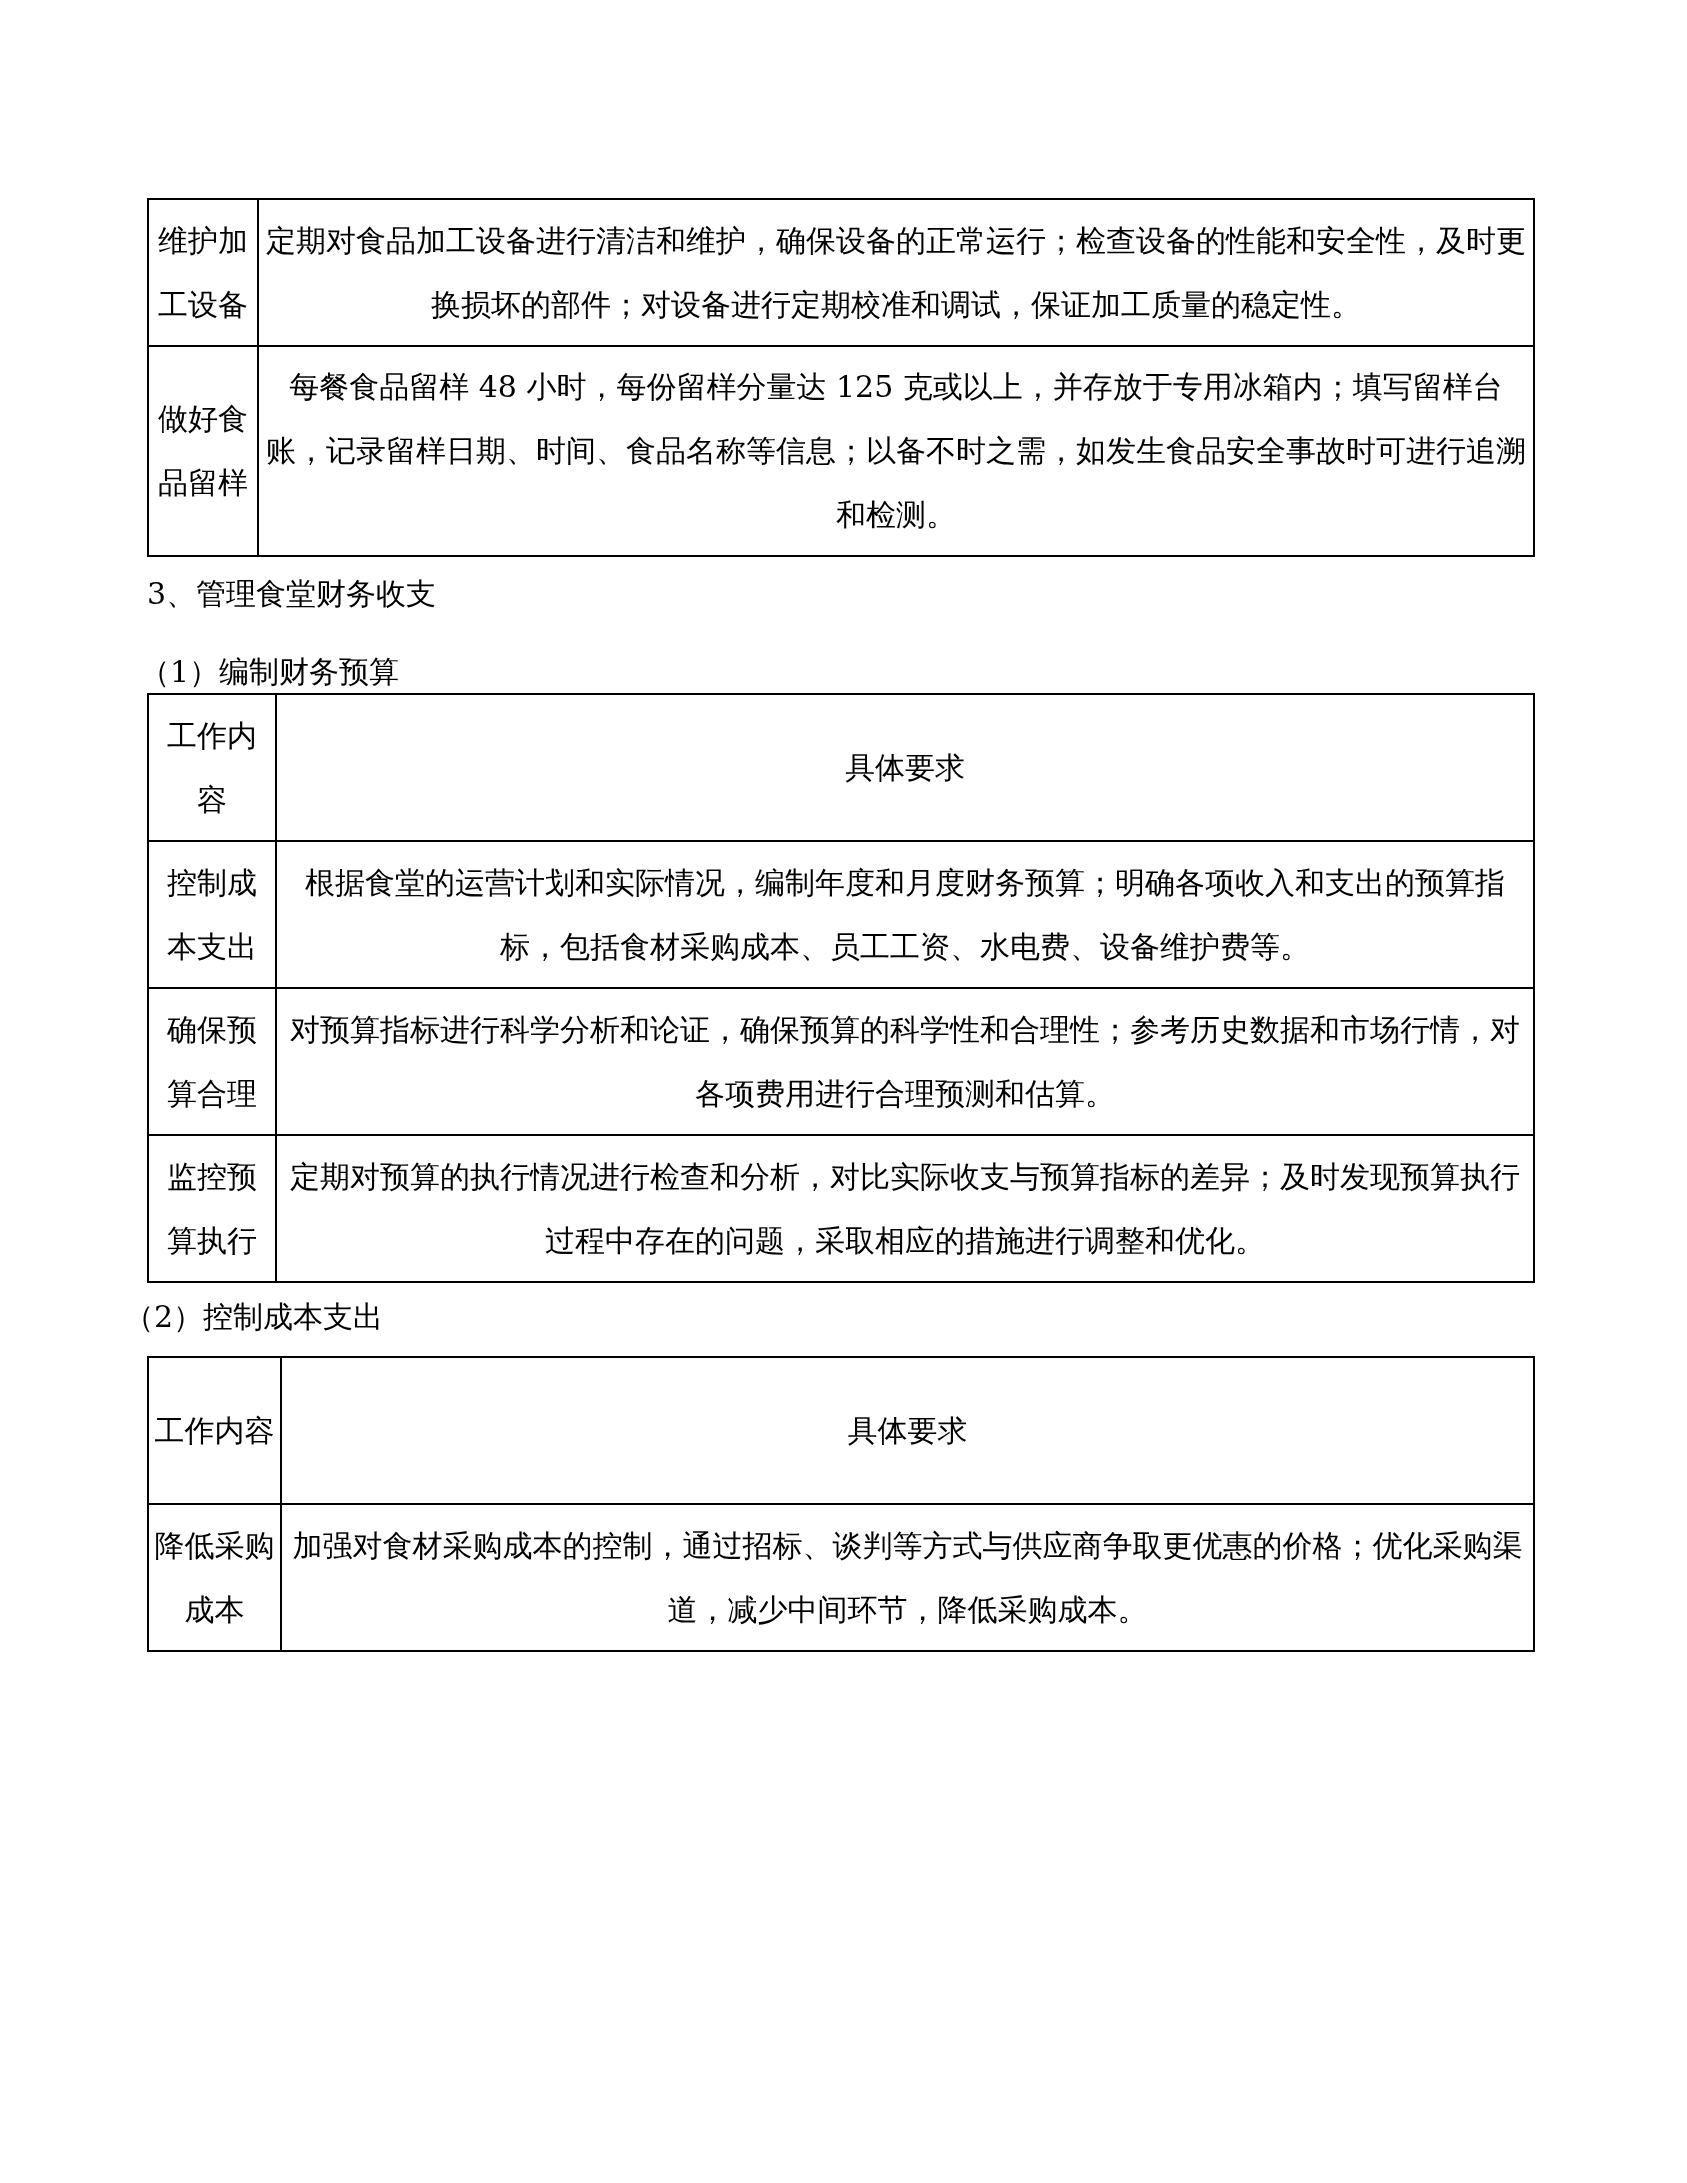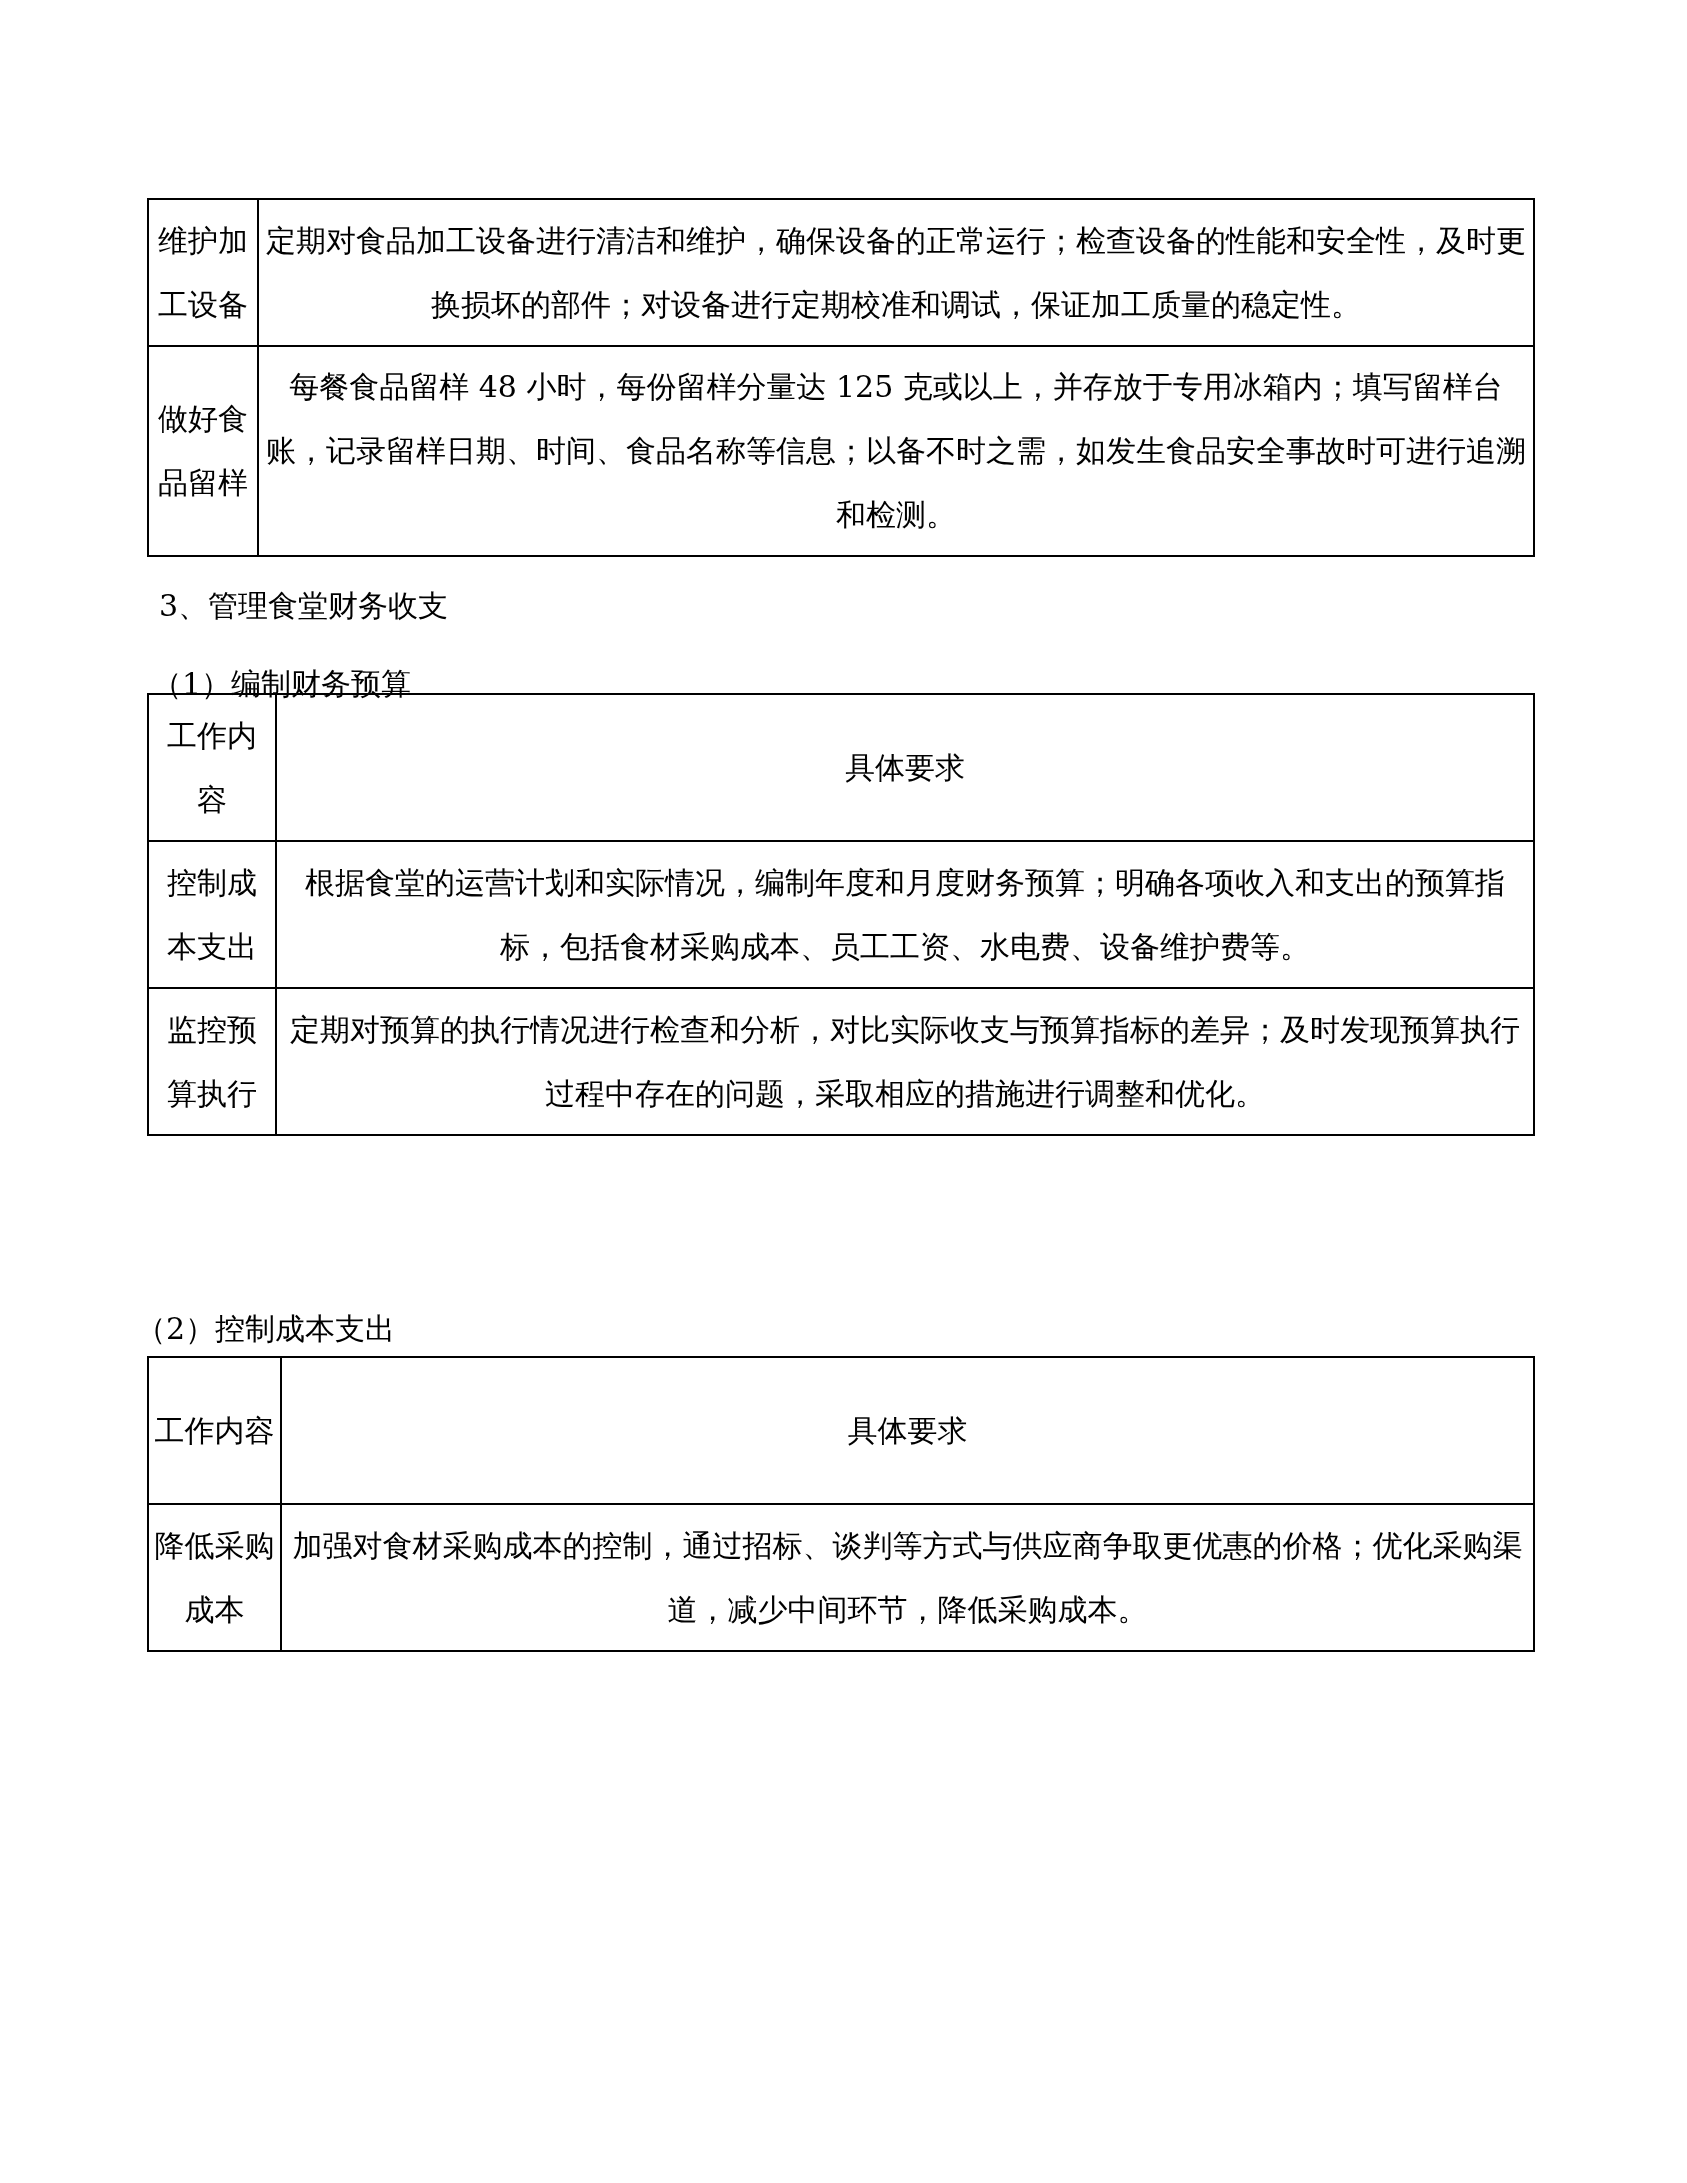--- a/index.html
+++ b/index.html
@@ -1,21 +1,21 @@
 <!DOCTYPE html>
 <html style="font-size:10.6px"><head>
 <meta charset="utf-8">
 <style>
   html,body{margin:0;padding:0;background:#fff;}
   body{width:1687px;height:2183px;position:relative;font-family:"DejaVu Serif","Liberation Serif",serif;color:#000;}
   .tbl{position:absolute;left:147px;width:1388px;border-collapse:collapse;table-layout:fixed;}
   .tbl td{border:2px solid #000;padding:0 4px;font-size:30px;line-height:64px;vertical-align:middle;text-align:center;}
   .tbl td.c1{text-align:center;margin-top:27px;}
   .tbl td.c2{text-align:center;}
-  .heading{position:absolute;left:147px;font-size:30px;line-height:40px;margin:12px;white-space:nowrap;}
+  .heading{position:absolute;left:147px;font-size:30px;line-height:40px;margin:0;white-space:nowrap;}
 </style>
 </head>
 <body>
 
 <table class="tbl" style="top:198px;">
   <colgroup>
       <col style="width:110px">
       <col>
     </colgroup>
   <tbody>
@@ -41,20 +41,24 @@
   <tbody>
       <tr style="height:147px">
     <td class="c1">工作内容</td>
     <td class="c2">具体要求</td>
   </tr>
   <tr style="height:147px">
     <td class="c1">控制成本支出</td>
     <td class="c2">根据食堂的运营计划和实际情况，编制年度和月度财务预算；明确各项收入和支出的预算指标，包括食材采购成本、员工工资、水电费、设备维护费等。</td>
   </tr>
   <tr style="height:147px">
+    <td class="c1">确保预算合理</td>
+    <td class="c2">对预算指标进行科学分析和论证，确保预算的科学性和合理性；参考历史数据和市场行情，对各项费用进行合理预测和估算。</td>
+  </tr>
+  <tr style="height:147px">
     <td class="c1">监控预算执行</td>
     <td class="c2">定期对预算的执行情况进行检查和分析，对比实际收支与预算指标的差异；及时发现预算执行过程中存在的问题，采取相应的措施进行调整和优化。</td>
   </tr>
 </tbody>
   </table>
 
 <p class="heading" style="top:1297px;left:124px;">（2）控制成本支出</p>
 
 <table class="tbl" style="top:1356px;">
   <colgroup>

